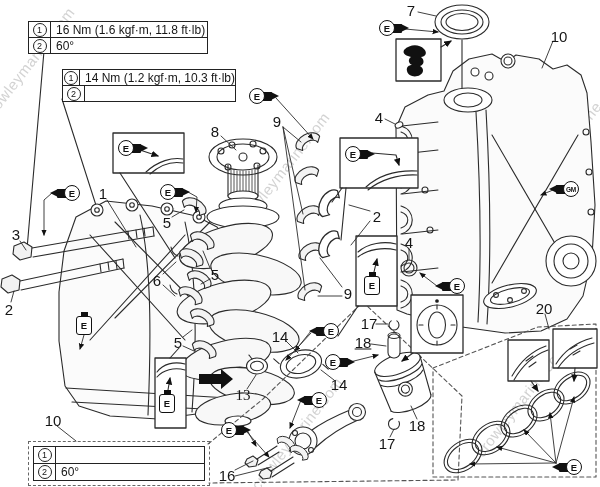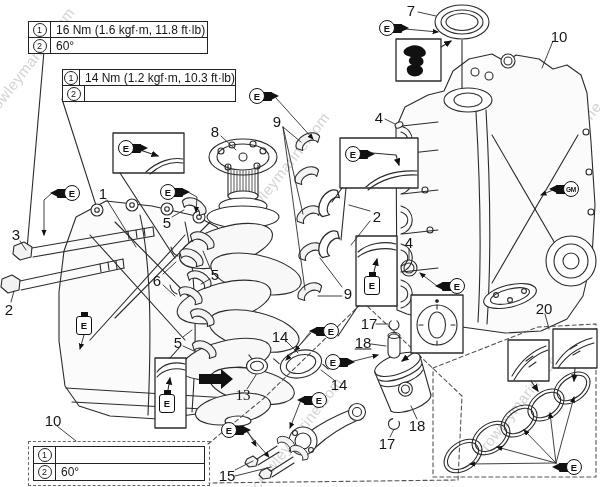--- a/index.html
+++ b/index.html
@@ -408,21 +408,21 @@
       <div class="plabel" style="left: 215px; top: 131px;">8</div>
       <div class="plabel" style="left: 277px; top: 121px;">9</div>
       <div class="plabel" style="left: 348px; top: 293px;">9</div>
       <div class="plabel" style="left: 377px; top: 216px;">2</div>
       <div class="plabel" style="left: 409px; top: 242px;">4</div>
       <div class="plabel" style="left: 559px; top: 36px;">10</div>
       <div class="plabel" style="left: 243px; top: 395px; font-family: Liberation Serif, serif;">13</div>
       <div class="plabel" style="left: 280px; top: 336px;">14</div>
       <div class="plabel" style="left: 339px; top: 384px;">14</div>
       <div class="plabel" style="left: 53px; top: 420px;">10</div>
-      <div class="plabel" style="left: 227px; top: 475px;">15</div>
+      <div class="plabel" style="left: 227px; top: 475px;">16</div>
       <div class="plabel" style="left: 369px; top: 323px;">17</div>
       <div class="plabel" style="left: 387px; top: 443px;">17</div>
       <div class="plabel" style="left: 363px; top: 342px; text-decoration: underline;">18</div>
       <div class="plabel" style="left: 417px; top: 425px;">18</div>
       <div class="plabel" style="left: 544px; top: 308px; text-align: right;">20</div>
       <div class="oil left" style="left: 50px; top: 185px;">
         <span class="stem"></span>
         <span class="cone"></span>
         <span class="bulb">E</span>
       </div>

